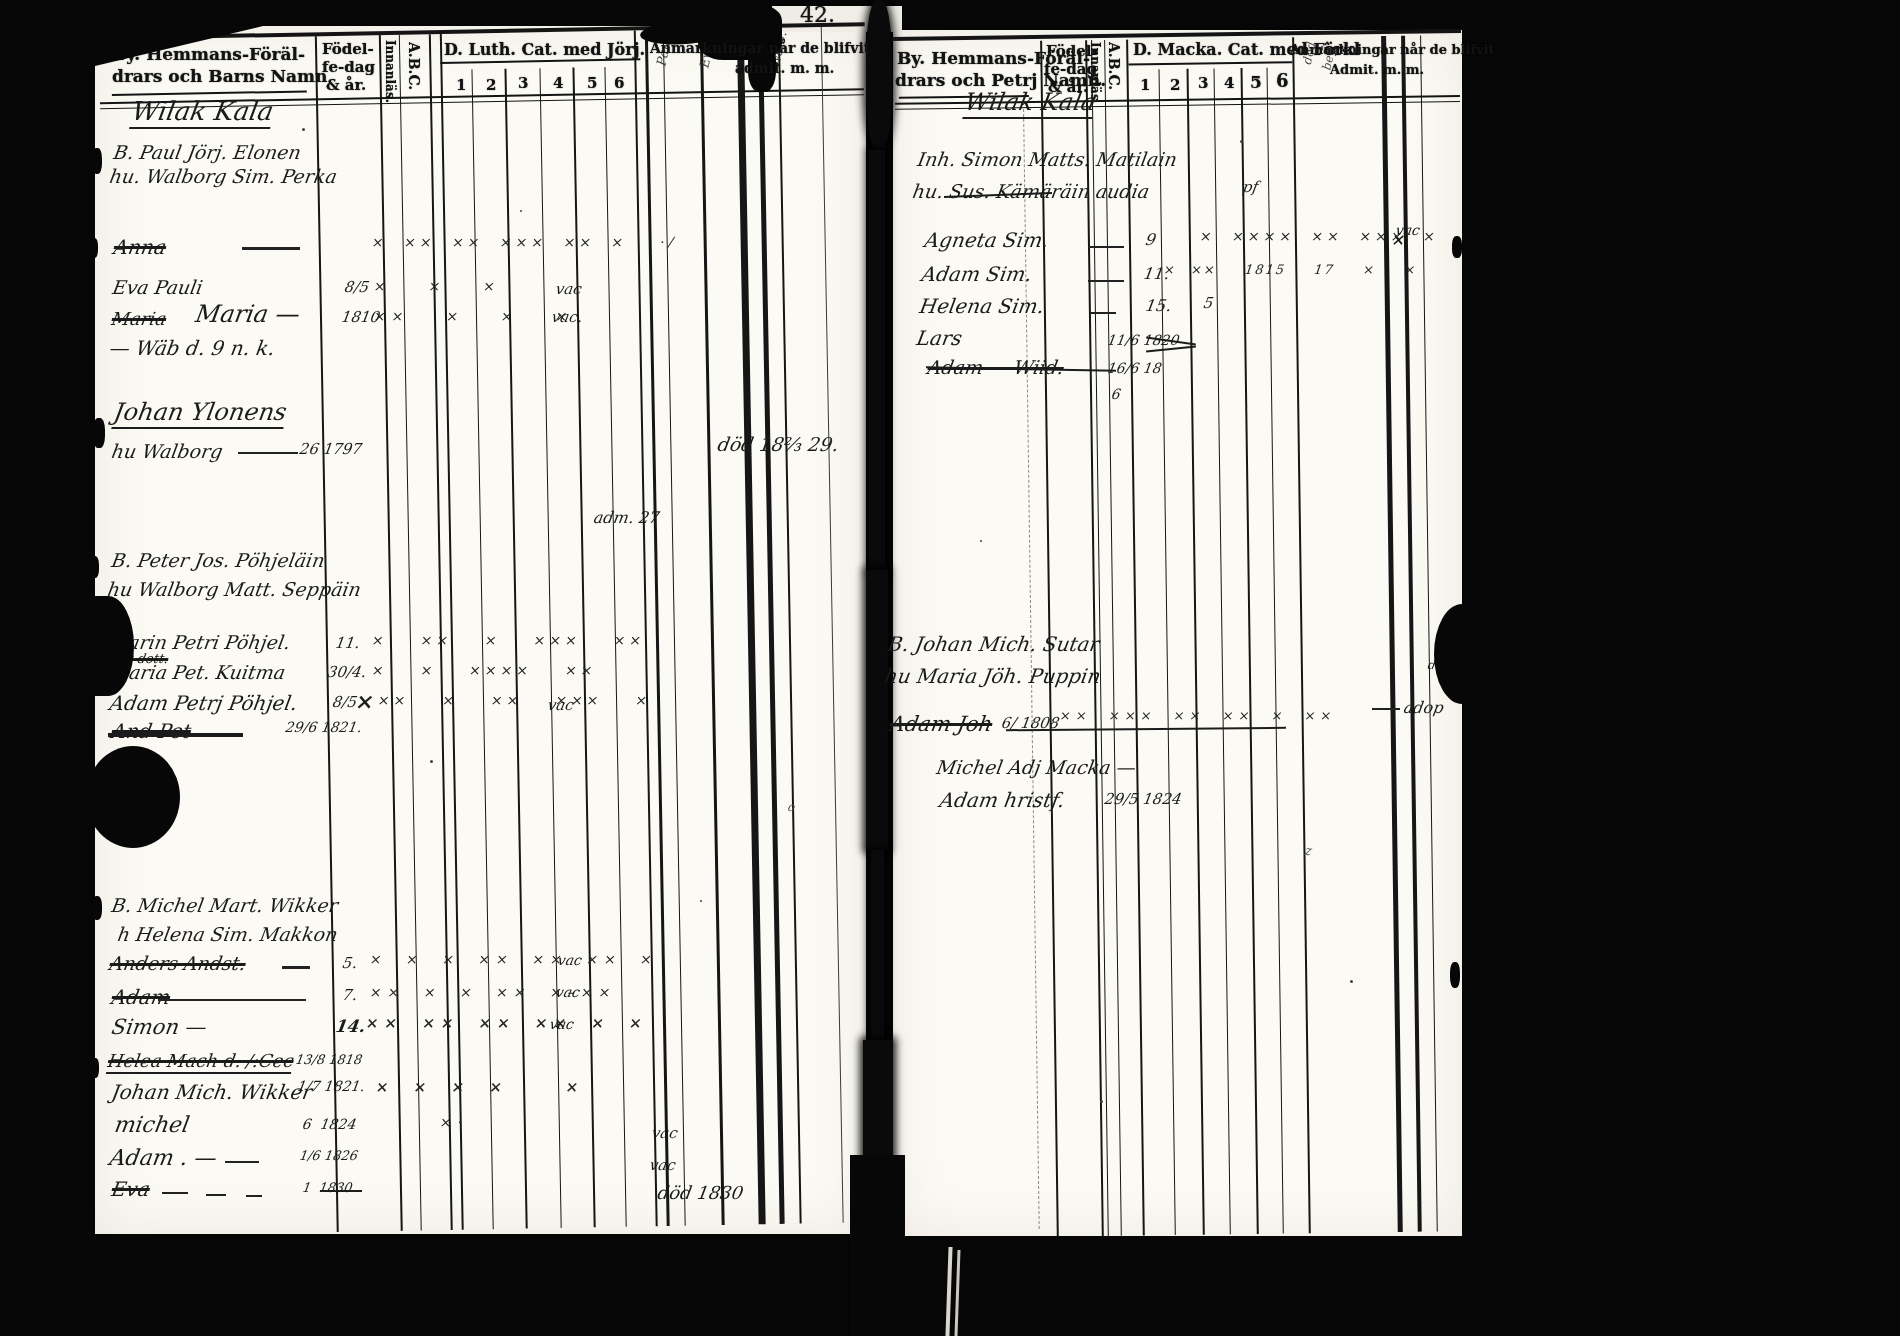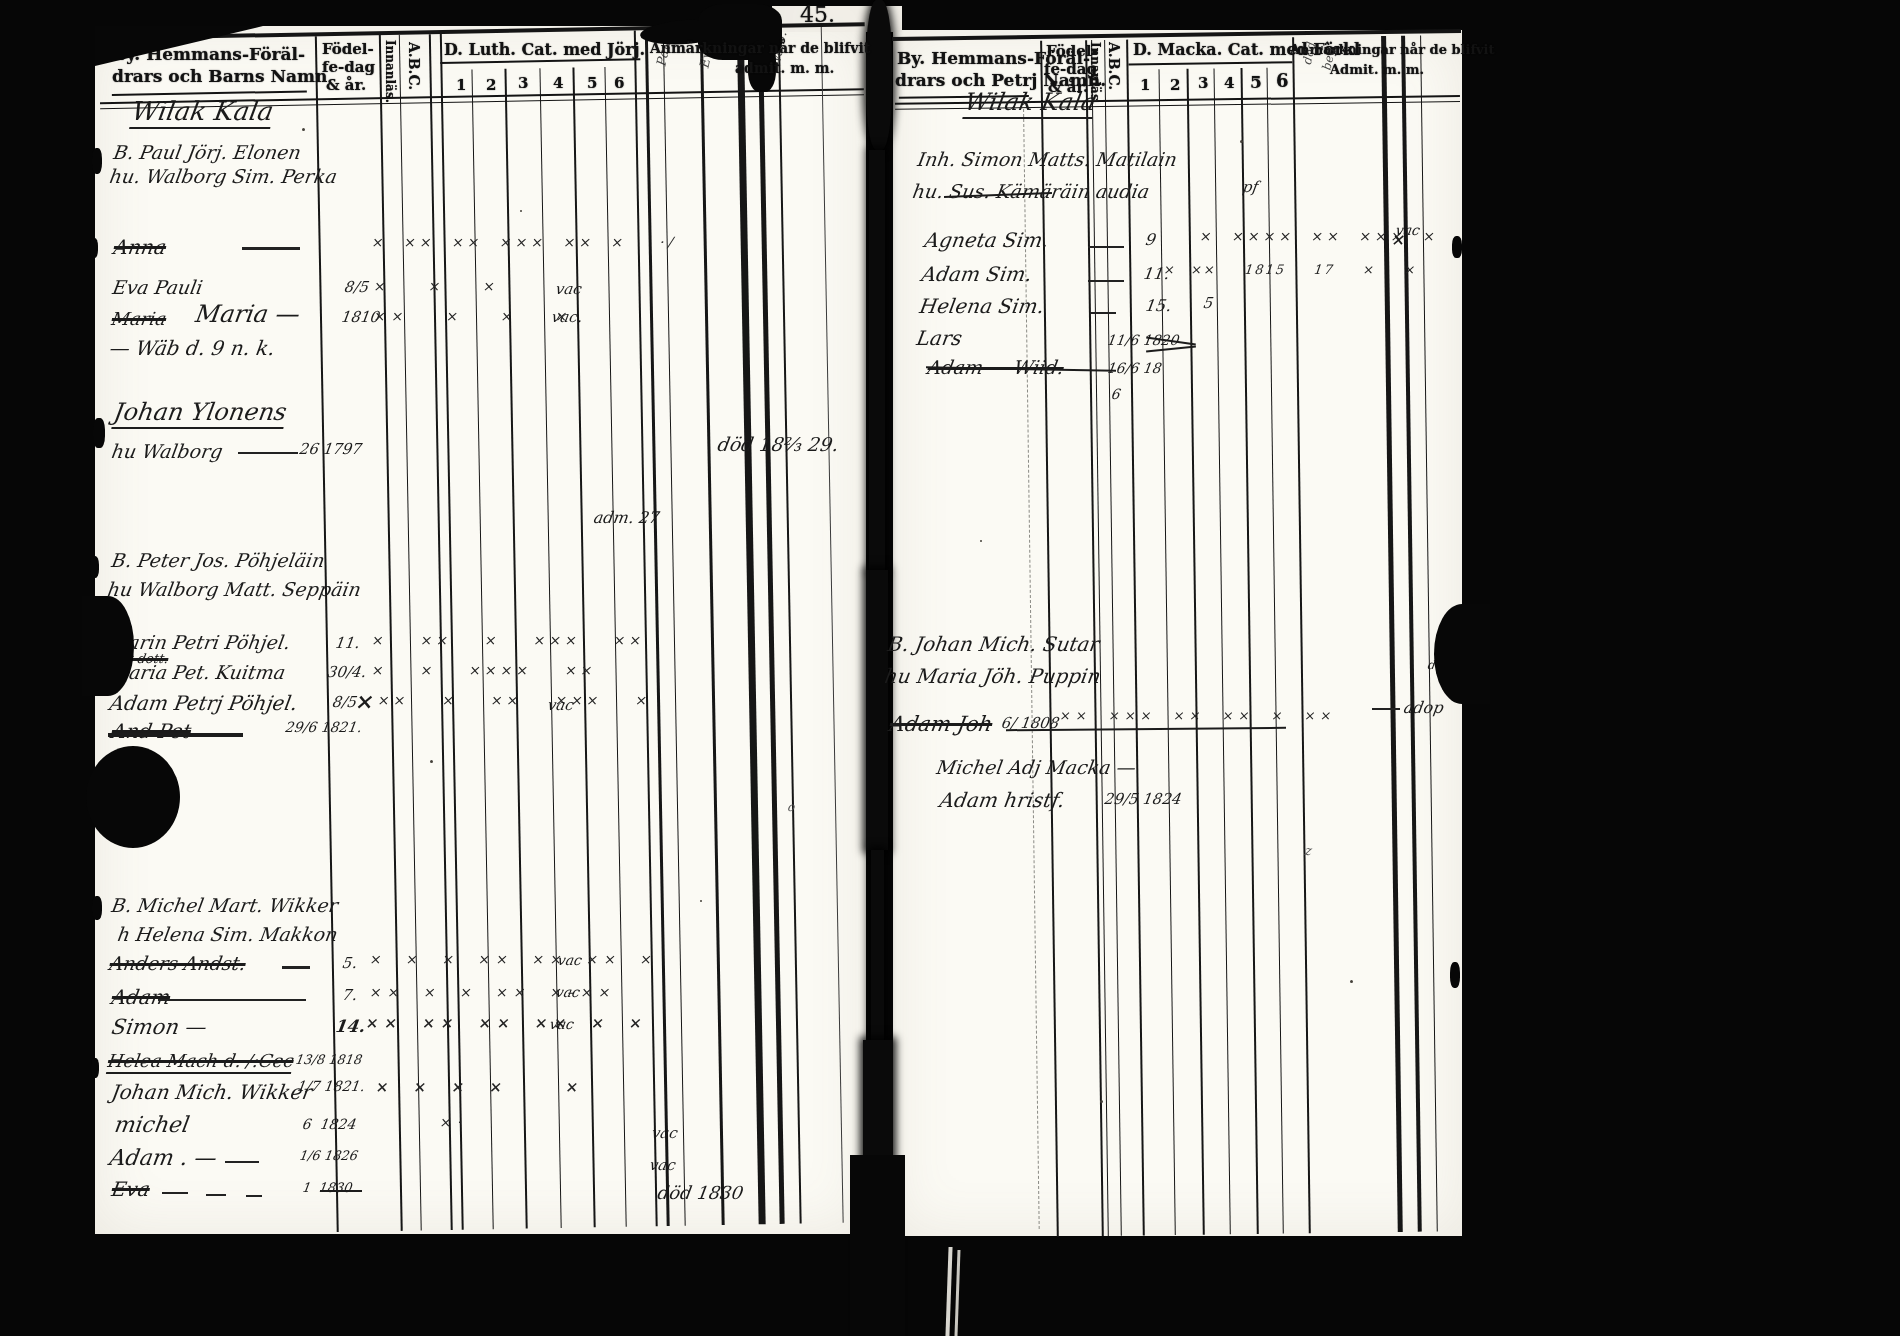--- a/index.html
+++ b/index.html
@@ -146,21 +146,21 @@
   <span class="pr" style="left:553px;top:74px;font-size:15px;">4</span>
   <span class="pr" style="left:587px;top:74px;font-size:15px;">5</span>
   <span class="pr" style="left:614px;top:74px;font-size:15px;">6</span>
   <span class="pr" style="left:650px;top:40px;font-size:14px;z-index:7;">Anmärkningar når de blifvit</span>
   <span class="pr" style="left:735px;top:60px;font-size:14px;z-index:7;">admit. m. m.</span>
   <span class="hwv" style="left:648px;top:42px;font-size:13px;">Pauli</span>
   <span class="hwv" style="left:694px;top:48px;font-size:13px;">Eva</span>
   <span class="hwv" style="left:760px;top:42px;font-size:13px;">Walb.</span>
 
   
-  <span class="pr" style="left:800px;top:2px;font-size:22px;font-weight:normal;">45.</span>
+  <span class="pr" style="left:800px;top:2px;font-size:22px;font-weight:normal;">42.</span>
   <span class="pr" style="left:897px;top:48px;font-size:17px;">By. Hemmans-Föräl-</span>
   <span class="pr" style="left:895px;top:70px;font-size:17px;">drars och Petrj Namn.</span>
   <span class="pr" style="left:1046px;top:42px;font-size:15px;">Födel-</span>
   <span class="pr" style="left:1044px;top:60px;font-size:15px;">fe-dag</span>
   <span class="pr" style="left:1048px;top:78px;font-size:15px;">&amp; år.</span>
   <span class="prv" style="left:1088px;top:42px;font-size:12px;">Innanläs.</span>
   <span class="prv" style="left:1106px;top:42px;font-size:14px;">A.B.C.</span>
   <span class="pr" style="left:1133px;top:40px;font-size:16px;">D. Macka. Cat. med Förkl</span>
   <span class="pr" style="left:1140px;top:76px;font-size:15px;">1</span>
   <span class="pr" style="left:1170px;top:76px;font-size:15px;">2</span>

